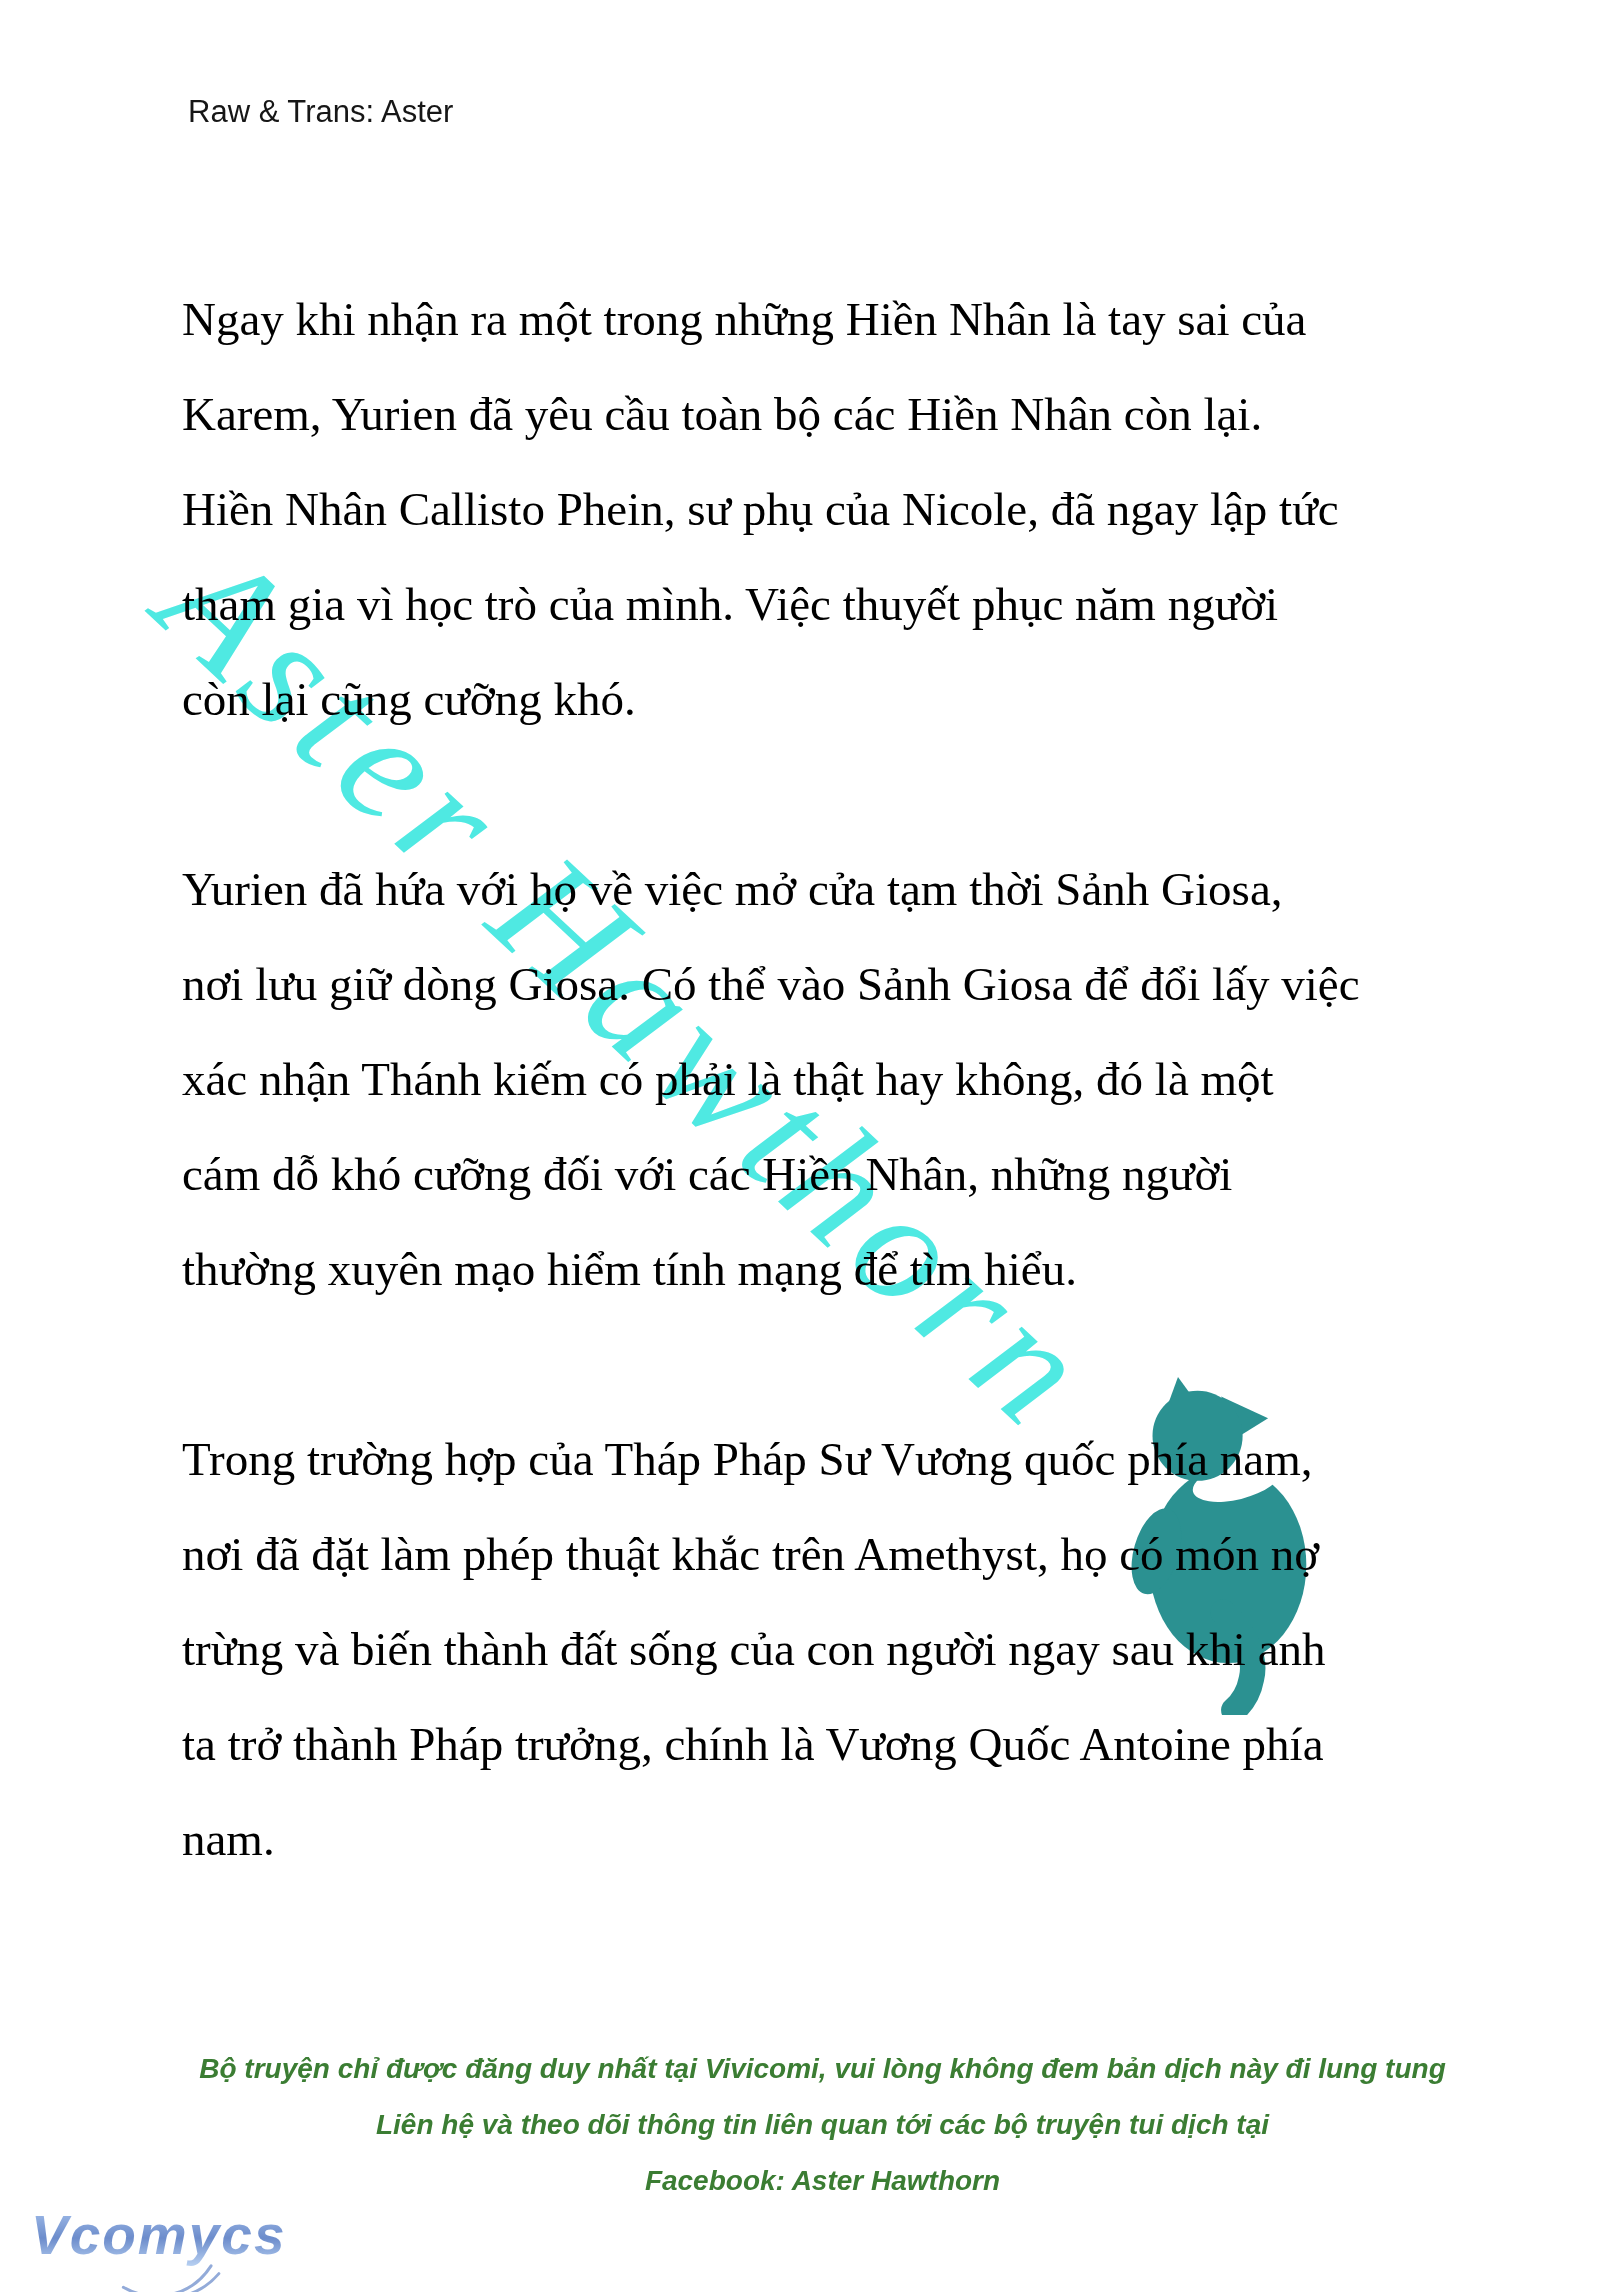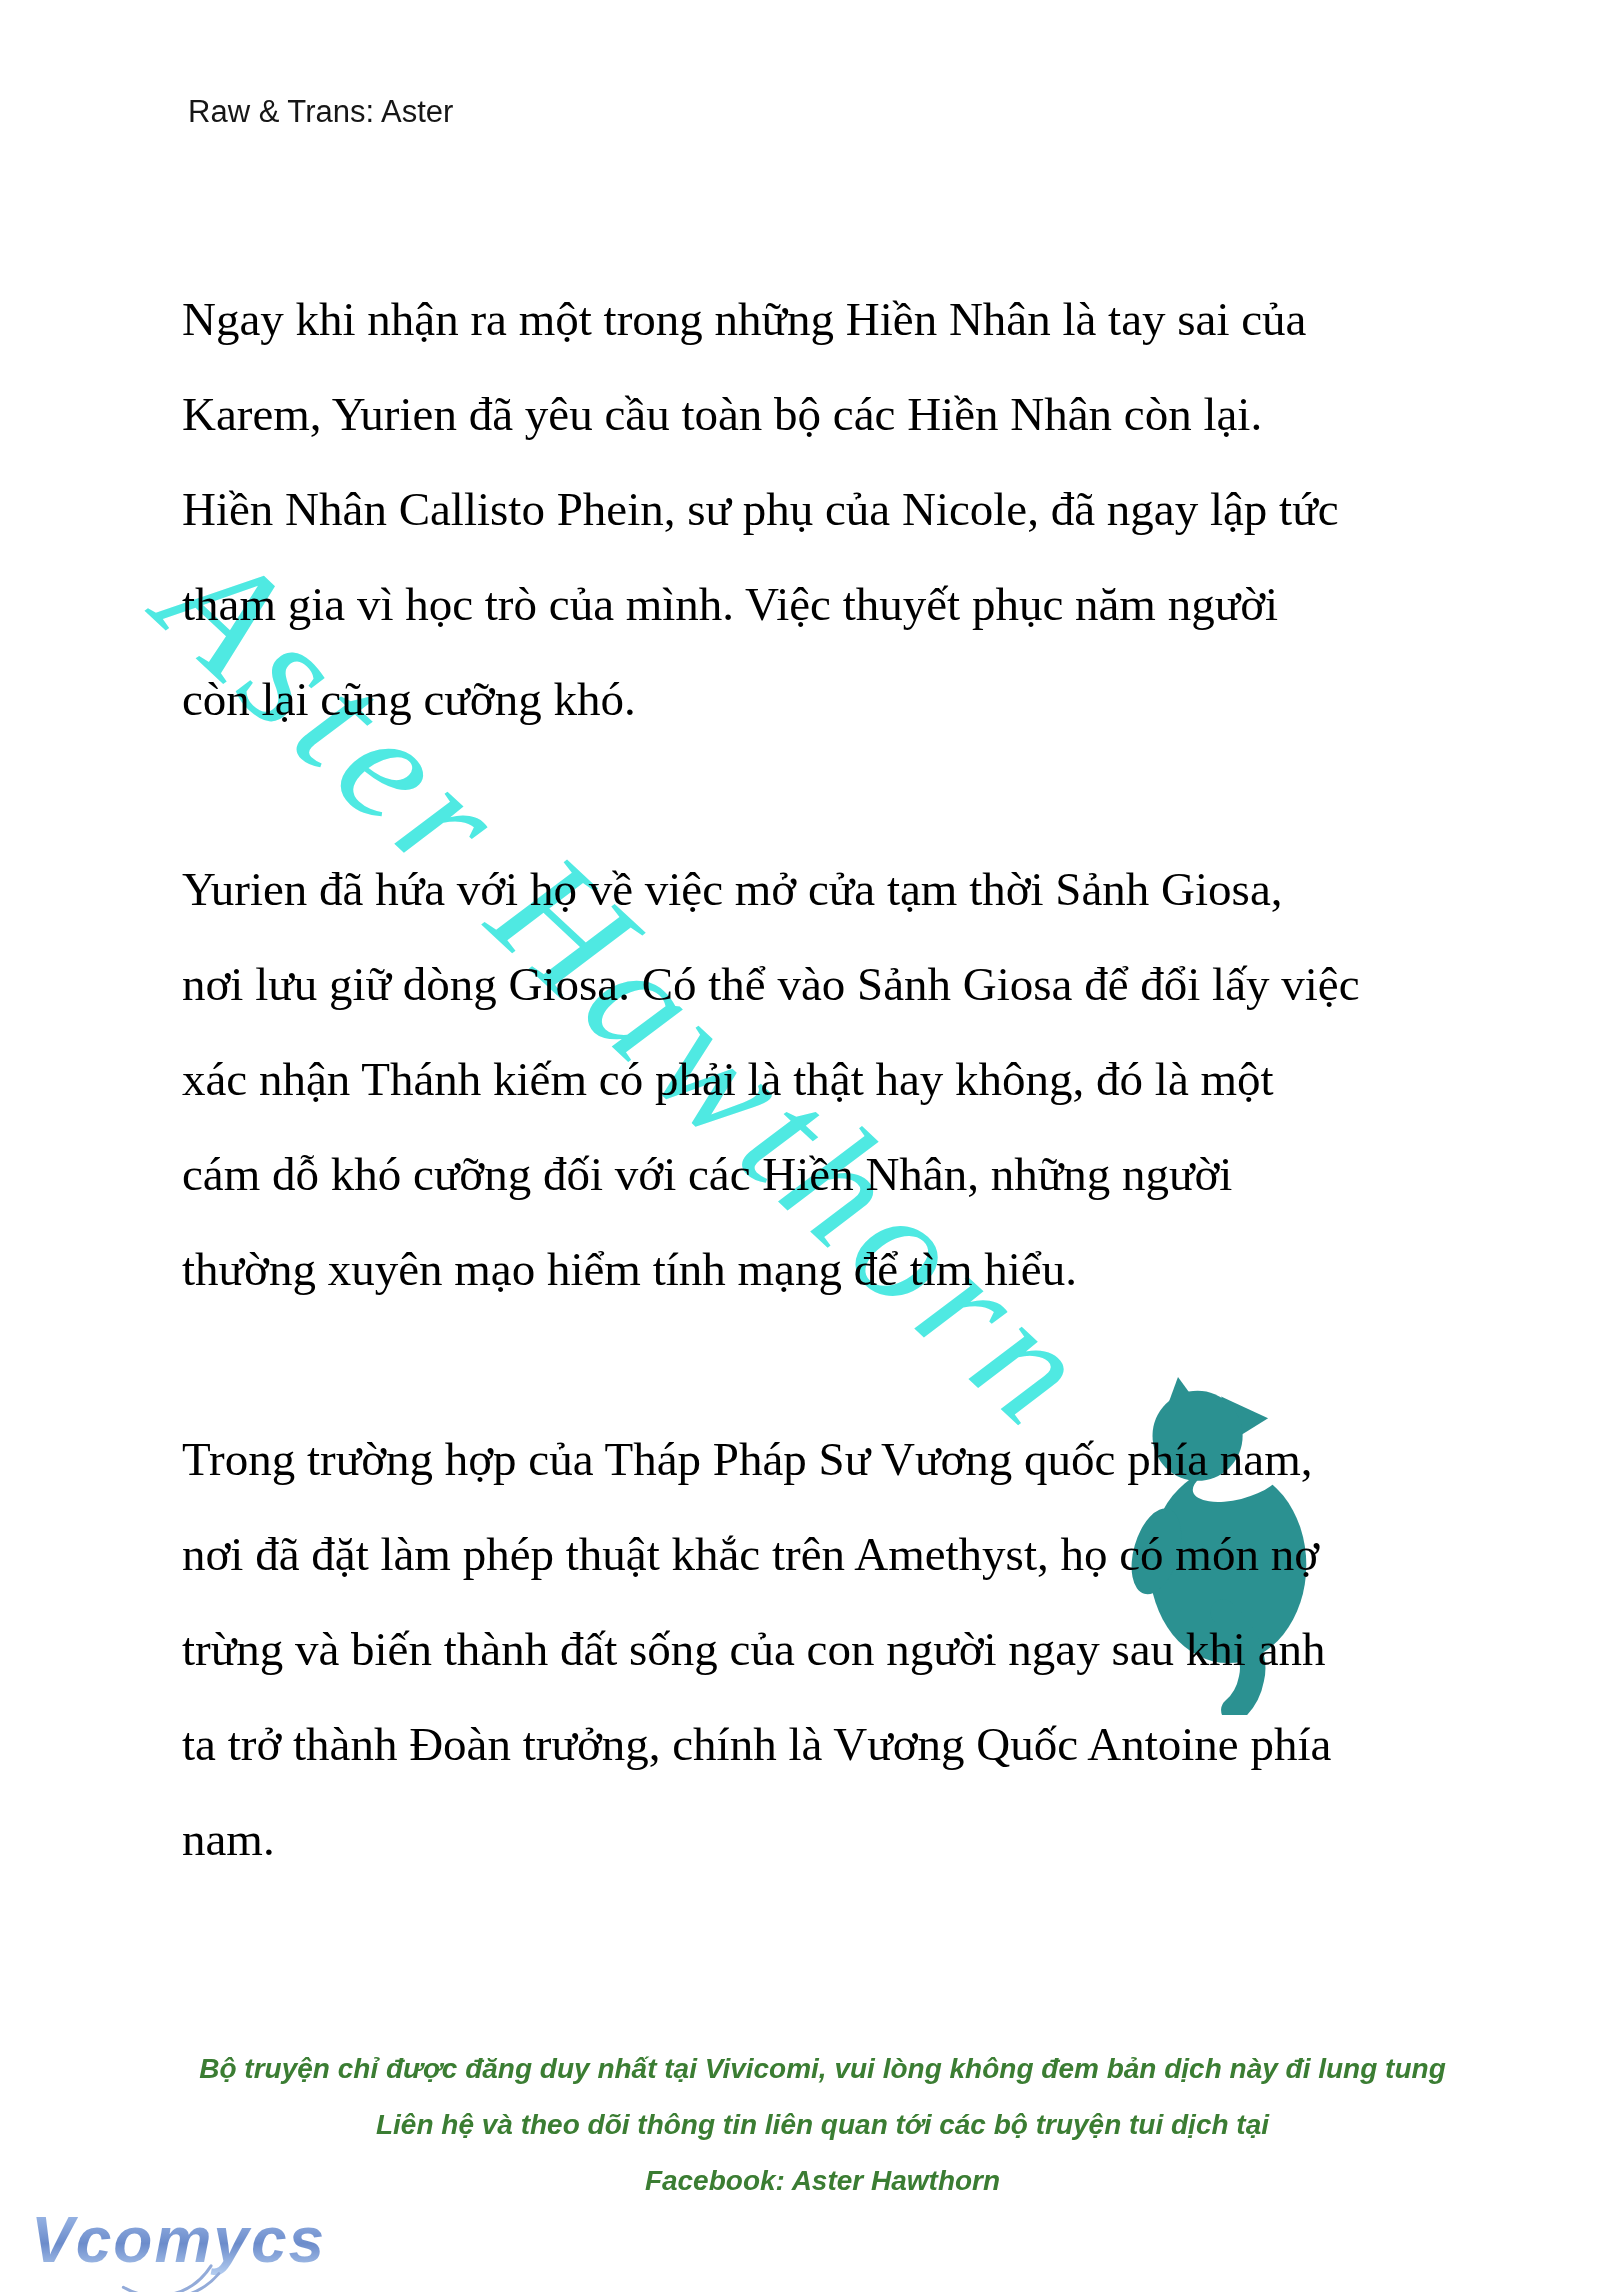--- a/index.html
+++ b/index.html
@@ -69,21 +69,21 @@
   .footer-line{white-space:nowrap;}
   .logo{
     position:absolute;
     left:31px;top:2203px;
     z-index:4;
   }
   .logo-text{
     font-family:"Liberation Sans", sans-serif;
     font-style:italic;
     font-weight:bold;
-    font-size:64px;
+    font-size:55px;
     letter-spacing:2px;
     background:linear-gradient(180deg,#A9C4EE 0%,#6C8CCB 55%,#B7D0F2 100%);
     -webkit-background-clip:text;
     background-clip:text;
     color:transparent;
     margin-top:20px;
   }
   .logo-text::first-letter{font-size:1.35em;}
   .logo-swash{
     position:absolute;left:90px;top:57px;
@@ -125,21 +125,21 @@
       <div class="body-line">Yurien đã hứa với họ về việc mở cửa tạm thời Sảnh Giosa,</div>
       <div class="body-line">nơi lưu giữ dòng Giosa. Có thể vào Sảnh Giosa để đổi lấy việc</div>
       <div class="body-line">xác nhận Thánh kiếm có phải là thật hay không, đó là một</div>
       <div class="body-line">cám dỗ khó cưỡng đối với các Hiền Nhân, những người</div>
       <div class="body-line">thường xuyên mạo hiểm tính mạng để tìm hiểu.</div>
     </div>
     <div class="paragraph">
       <div class="body-line">Trong trường hợp của Tháp Pháp Sư Vương quốc phía nam,</div>
       <div class="body-line">nơi đã đặt làm phép thuật khắc trên Amethyst, họ có món nợ</div>
       <div class="body-line">trừng và biến thành đất sống của con người ngay sau khi anh</div>
-      <div class="body-line">ta trở thành Đoàn trưởng, chính là Vương Quốc Antoine phía</div>
+      <div class="body-line">ta trở thành Pháp trưởng, chính là Vương Quốc Antoine phía</div>
       <div class="body-line">nam.</div>
     </div>
   </div>
 
   <div class="footer-note">
     <div class="footer-line">Bộ truyện chỉ được đăng duy nhất tại Vivicomi, vui lòng không đem bản dịch này đi lung tung</div>
     <div class="footer-line">Liên hệ và theo dõi thông tin liên quan tới các bộ truyện tui dịch tại</div>
     <div class="footer-line">Facebook: Aster Hawthorn</div>
   </div>
 

